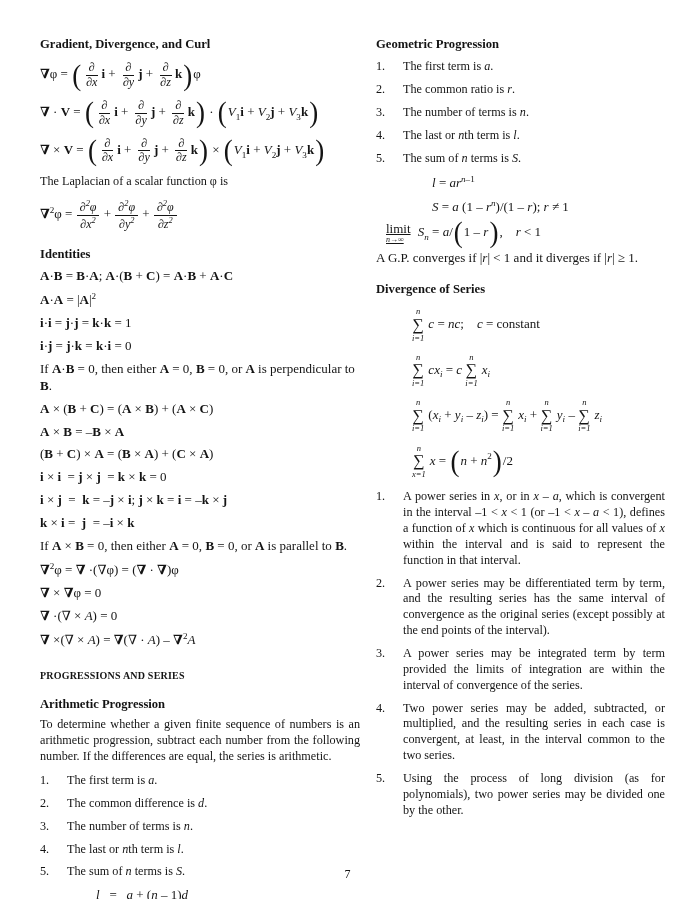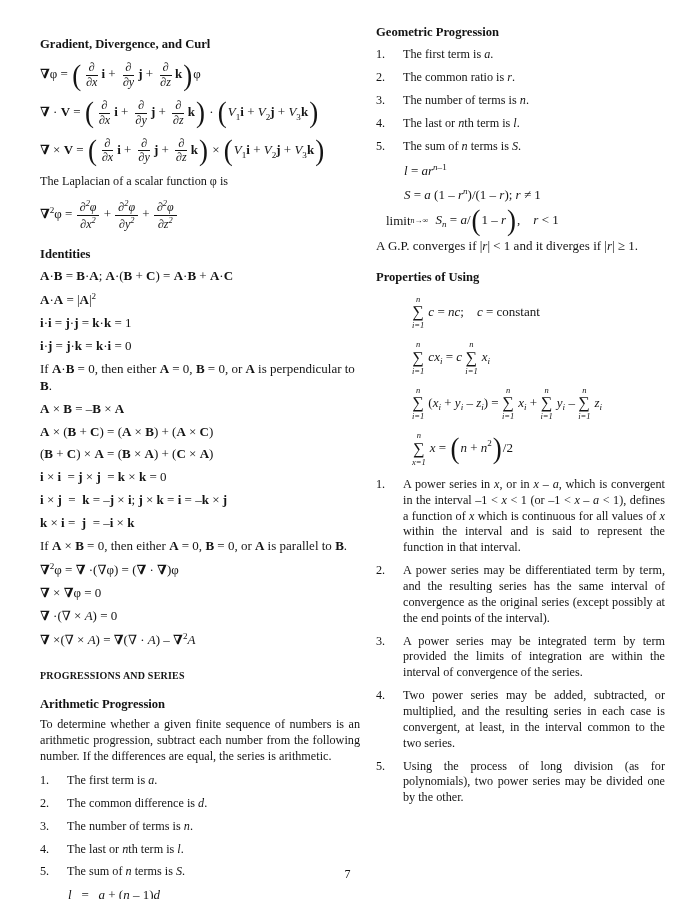--- a/index.html
+++ b/index.html
@@ -13,35 +13,35 @@
   .col-left{width:320px;flex:none;}
   .col-right{width:289px;flex:none;}
   .hdr{font-size:9.6px;font-weight:700;text-align:right;margin:2px 0 10px 0;letter-spacing:.2px;}
   .h-sec{font-size:12.6px;font-weight:700;margin:14px 0 5px 0;}
   .h-main{font-size:10px;font-weight:700;margin:20px 0 2px 0;letter-spacing:.2px;}
   .h-first{}
   .para{text-align:justify;margin:3px 0 8px 0;}
   .math{white-space:pre-wrap;margin:6px 0;font-size:13px;}
   .math.tall{margin:9px 0;}
   .math b{font-weight:700;}
-  .ind{margin-left:28px;}
+  .ind{margin-left:56px;}
   .ind-sm{margin-left:10px;}
   .ind-sum{margin-left:36px;margin-top:10px;margin-bottom:10px;}
   .frac{display:inline-flex;flex-direction:column;align-items:center;vertical-align:middle;
         font-size:12px;font-style:italic;margin:0 1px;line-height:1.15;}
   .frac .num{border-bottom:1px solid #141414;padding:0 3px;}
   .frac .den{padding:0 3px;}
   .bigp{font-size:27px;font-weight:400;vertical-align:middle;display:inline-block;
         transform:scaleY(1.1);line-height:.8;margin:0 1px;}
   .sum{display:inline-flex;flex-direction:column;align-items:center;vertical-align:middle;
        line-height:1;margin:0 4px 0 0;}
   .sum .small{font-size:8.5px;font-style:italic;line-height:1.1;}
   .sum .sigma{font-size:16px;line-height:1.05;}
-  .lim{display:inline-flex;flex-direction:row;align-items:center;vertical-align:middle;
-       line-height:1.05;margin-right:4px;}
+  .lim{display:inline-flex;flex-direction:column;align-items:flex-start;vertical-align:middle;
+       line-height:1.05;margin-right:4px;text-decoration:underline;}
   .lim .small{font-size:8px;font-style:italic;}
   sup,sub{font-size:.7em;}
   .item{display:flex;margin:7px 0;}
   .item .inum{width:27px;flex:none;}
   .item .itext{flex:1;text-align:justify;}
   .pageno{position:absolute;bottom:16px;left:0;width:100%;text-align:center;font-size:12px;}
 </style>
 </head>
 <body>
 
@@ -55,22 +55,22 @@
       <div class="math tall"><b>∇</b> × <b>V</b> = <span class="bigp">(</span><span class="frac"><span class="num">∂</span><span class="den">∂x</span></span><b>i</b> + <span class="frac"><span class="num">∂</span><span class="den">∂y</span></span><b>j</b> + <span class="frac"><span class="num">∂</span><span class="den">∂z</span></span><b>k</b><span class="bigp">)</span> × <span class="bigp">(</span><i>V</i><sub>1</sub><b>i</b> + <i>V</i><sub>2</sub><b>j</b> + <i>V</i><sub>3</sub><b>k</b><span class="bigp">)</span></div>
       <div class="para">The Laplacian of a scalar function φ is</div>
       <div class="math tall"><b>∇</b><sup>2</sup>φ = <span class="frac"><span class="num">∂<sup>2</sup>φ</span><span class="den">∂x<sup>2</sup></span></span> + <span class="frac"><span class="num">∂<sup>2</sup>φ</span><span class="den">∂y<sup>2</sup></span></span> + <span class="frac"><span class="num">∂<sup>2</sup>φ</span><span class="den">∂z<sup>2</sup></span></span></div>
 
       <div class="h-sec">Identities</div>
       <div class="math"><b>A</b>·<b>B</b> = <b>B</b>·<b>A</b>; <b>A</b>·(<b>B</b> + <b>C</b>) = <b>A</b>·<b>B</b> + <b>A</b>·<b>C</b></div>
       <div class="math"><b>A</b>·<b>A</b> = |<b>A</b>|<sup>2</sup></div>
       <div class="math"><b>i</b>·<b>i</b> = <b>j</b>·<b>j</b> = <b>k</b>·<b>k</b> = 1</div>
       <div class="math"><b>i</b>·<b>j</b> = <b>j</b>·<b>k</b> = <b>k</b>·<b>i</b> = 0</div>
       <div class="math">If <b>A</b>·<b>B</b> = 0, then either <b>A</b> = 0, <b>B</b> = 0, or <b>A</b> is perpendicular to <b>B</b>.</div>
+      <div class="math"><b>A</b> × (<b>B</b> + <b>C</b>) = (<b>A</b> × <b>B</b>) + (<b>A</b> × <b>C</b>)</div>
       <div class="math"><b>A</b> × <b>B</b> = –<b>B</b> × <b>A</b></div>
-      <div class="math"><b>A</b> × (<b>B</b> + <b>C</b>) = (<b>A</b> × <b>B</b>) + (<b>A</b> × <b>C</b>)</div>
       <div class="math">(<b>B</b> + <b>C</b>) × <b>A</b> = (<b>B</b> × <b>A</b>) + (<b>C</b> × <b>A</b>)</div>
       <div class="math"><b>i</b> × <b>i</b>  = <b>j</b> × <b>j</b>  = <b>k</b> × <b>k</b> = 0</div>
       <div class="math"><b>i</b> × <b>j</b>  =  <b>k</b> = –<b>j</b> × <b>i</b>; <b>j</b> × <b>k</b> = <b>i</b> = –<b>k</b> × <b>j</b></div>
       <div class="math"><b>k</b> × <b>i</b> =  <b>j</b>  = –<b>i</b> × <b>k</b></div>
       <div class="math">If <b>A</b> × <b>B</b> = 0, then either <b>A</b> = 0, <b>B</b> = 0, or <b>A</b> is parallel to <b>B</b>.</div>
       <div class="math"><b>∇</b><sup>2</sup>φ = <b>∇</b> ·(∇φ) = (<b>∇</b> · <b>∇</b>)φ</div>
       <div class="math"><b>∇</b> × <b>∇</b>φ = 0</div>
       <div class="math"><b>∇</b> ·(∇ × <i>A</i>) = 0</div>
       <div class="math"><b>∇</b> ×(∇ × <i>A</i>) = <b>∇</b>(∇ · <i>A</i>) – <b>∇</b><sup>2</sup><i>A</i></div>
 
@@ -98,21 +98,21 @@
         <span class="inum">5.</span>
         <span class="itext">The sum of <i>n</i> terms is <i>S</i>.</span>
       </div>
 
       <div class="math ind"><i>l</i>   =   <i>a</i> + (<i>n</i> – 1)<i>d</i></div>
 
     </div>
 
     <div class="col-right">
 
-      <div class="h-sec" style="margin-top:2px">Geometric Progression</div>
+      <div class="h-sec" style="margin-top:14px">Geometric Progression</div>
 
       <div class="item">
         <span class="inum">1.</span>
         <span class="itext">The first term is <i>a</i>.</span>
       </div>
       <div class="item">
         <span class="inum">2.</span>
         <span class="itext">The common ratio is <i>r</i>.</span>
       </div>
       <div class="item">
@@ -126,21 +126,21 @@
       <div class="item">
         <span class="inum">5.</span>
         <span class="itext">The sum of <i>n</i> terms is <i>S</i>.</span>
       </div>
 
       <div class="math ind"><i>l</i> = <i>ar</i><sup><i>n</i>–1</sup></div>
       <div class="math ind"><i>S</i> = <i>a</i> (1 – <i>r</i><sup><i>n</i></sup>)/(1 – <i>r</i>); <i>r</i> ≠ 1</div>
       <div class="math ind-sm"><span class="lim"><span>limit</span><span class="small">n→∞</span></span> <i>S</i><sub><i>n</i></sub> = <i>a</i>/<span class="bigp">(</span>1 – <i>r</i><span class="bigp">)</span>,    <i>r</i> &lt; 1</div>
       <div class="math">A G.P. converges if |<i>r</i>| &lt; 1 and it diverges if |<i>r</i>| ≥ 1.</div>
 
-      <div class="h-sec">Properties of Using</div>
+      <div class="h-sec">Divergence of Series</div>
       <div class="math ind-sum"><span class="sum"><span class="small">n</span><span class="sigma">∑</span><span class="small">i=1</span></span><i>c</i> = <i>nc</i>;    <i>c</i> = constant</div>
       <div class="math ind-sum"><span class="sum"><span class="small">n</span><span class="sigma">∑</span><span class="small">i=1</span></span><i>cx</i><sub><i>i</i></sub> = <i>c</i> <span class="sum"><span class="small">n</span><span class="sigma">∑</span><span class="small">i=1</span></span><i>x</i><sub><i>i</i></sub></div>
       <div class="math ind-sum"><span class="sum"><span class="small">n</span><span class="sigma">∑</span><span class="small">i=1</span></span>(<i>x</i><sub><i>i</i></sub> + <i>y</i><sub><i>i</i></sub> – <i>z</i><sub><i>i</i></sub>) = <span class="sum"><span class="small">n</span><span class="sigma">∑</span><span class="small">i=1</span></span><i>x</i><sub><i>i</i></sub> + <span class="sum"><span class="small">n</span><span class="sigma">∑</span><span class="small">i=1</span></span><i>y</i><sub><i>i</i></sub> – <span class="sum"><span class="small">n</span><span class="sigma">∑</span><span class="small">i=1</span></span><i>z</i><sub><i>i</i></sub></div>
       <div class="math ind-sum"><span class="sum"><span class="small">n</span><span class="sigma">∑</span><span class="small">x=1</span></span><i>x</i> = <span class="bigp">(</span><i>n</i> + <i>n</i><sup>2</sup><span class="bigp">)</span>/2</div>
 
       <div class="item">
         <span class="inum">1.</span>
         <span class="itext">A power series in <i>x</i>, or in <i>x</i> – <i>a</i>, which is convergent in the interval –1 &lt; <i>x</i> &lt; 1 (or –1 &lt; <i>x</i> – <i>a</i> &lt; 1), defines a function of <i>x</i> which is continuous for all values of <i>x</i> within the interval and is said to represent the function in that interval.</span>
       </div>
       <div class="item">

